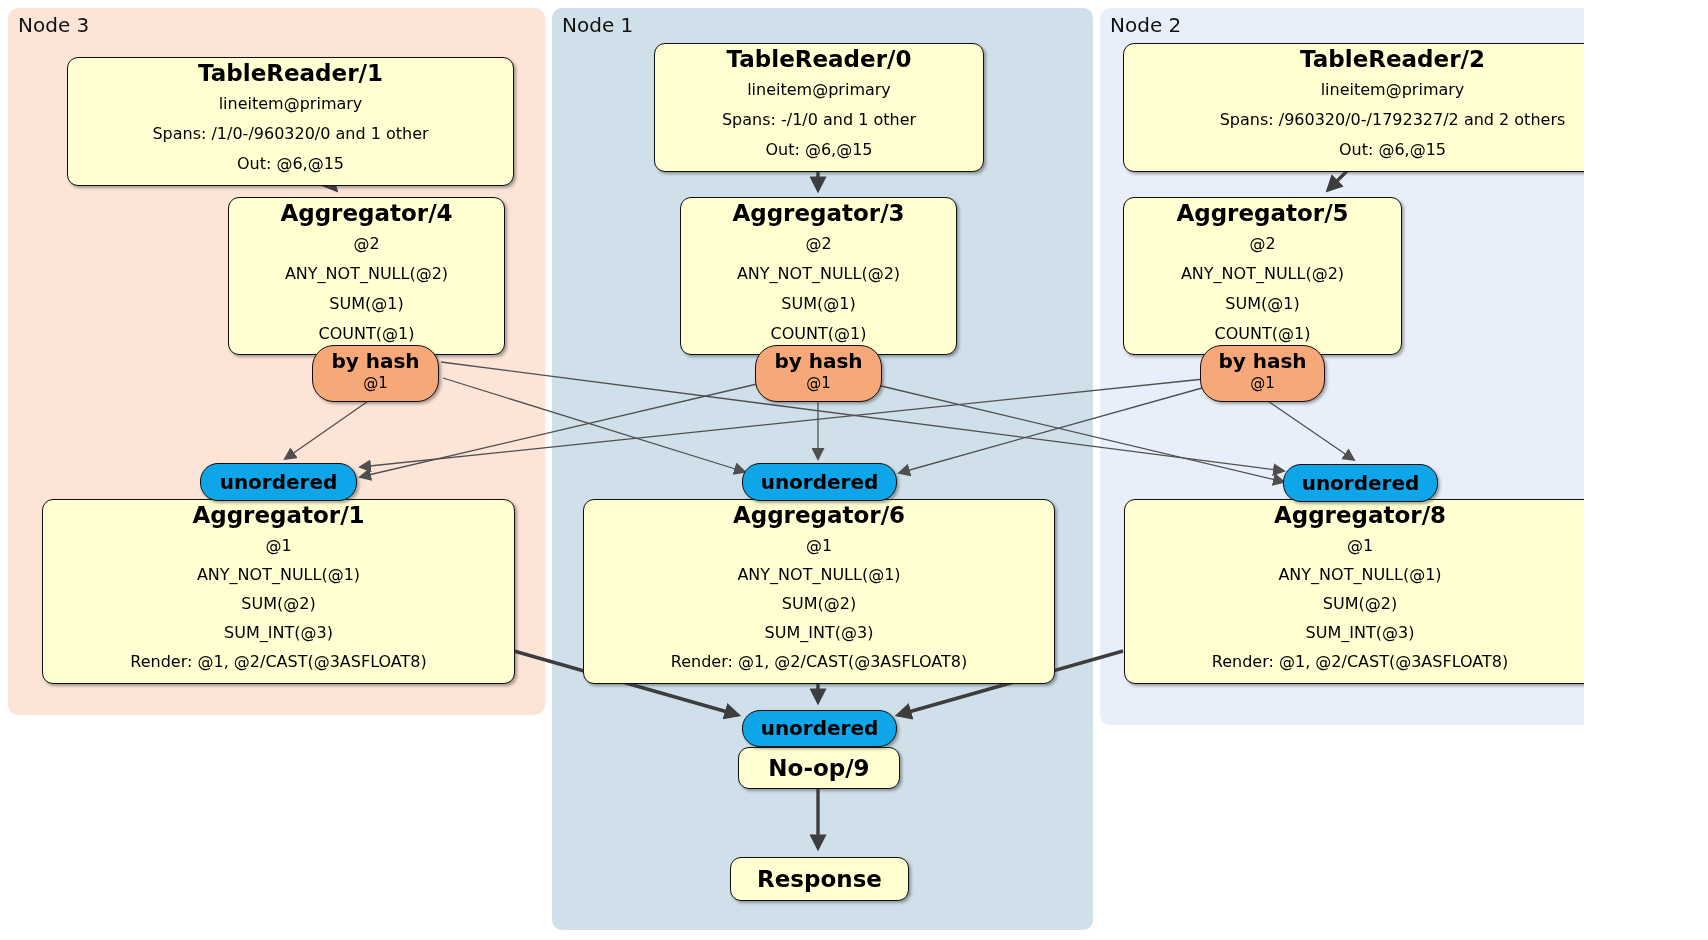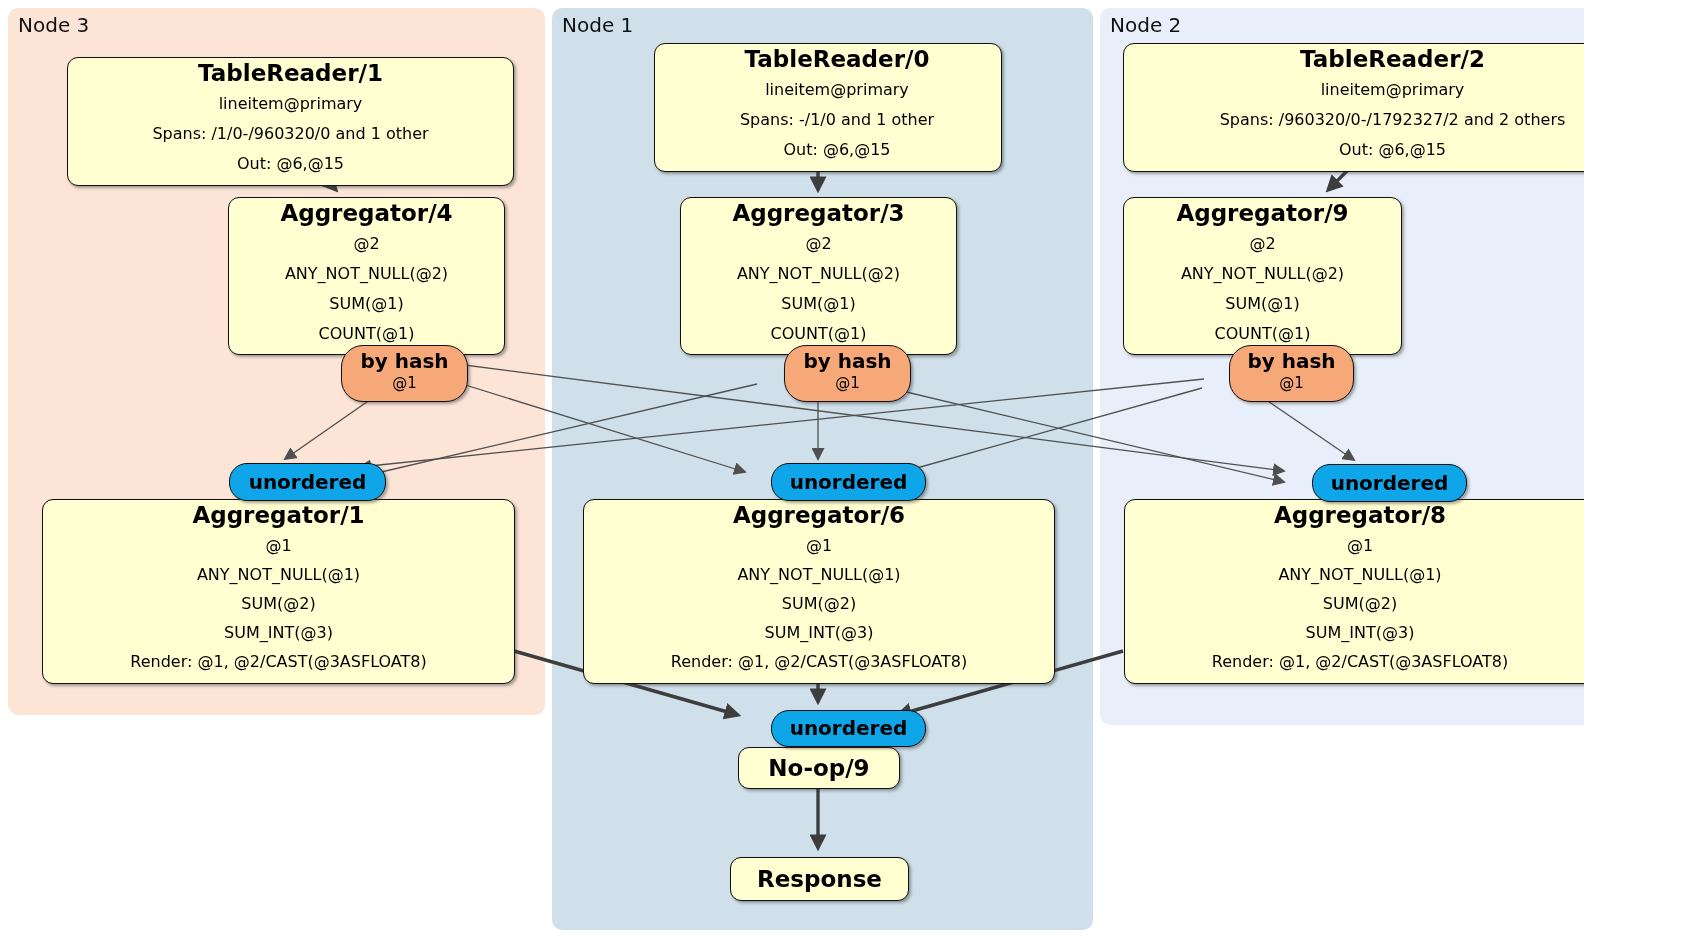--- a/index.html
+++ b/index.html
@@ -16,28 +16,27 @@
   .gbox{
     position:absolute;z-index:3;background:#ffffd2;border:1.6px solid #101010;
     border-radius:11px;text-align:center;box-shadow:2px 2px 3px rgba(60,60,60,.45);
   }
   .btitle{font-weight:bold;font-size:23px;line-height:31px;}
   .bline{font-size:16px;line-height:30px;}
   .lower .bline{line-height:29px;}
   .oval{
     position:absolute;z-index:4;border:1.7px solid #101010;text-align:center;
     box-shadow:2px 2px 3px rgba(60,60,60,.45);
-    margin-left:29px;
   }
   .hash{background:#f6a878;border-radius:22px;padding-top:3px;}
   .hash .h1{font-weight:bold;font-size:20px;line-height:24px;}
   .hash .h2{font-size:15px;line-height:20px;}
   .unordered{background:#0ea5e9;border-radius:18px;font-weight:bold;font-size:20px;}
   #tr1{left:67px;top:57px;width:445px;height:127px;}
-  #tr0{left:654px;top:43px;width:328px;height:127px;padding-left:18px;}
+  #tr0{left:654px;top:43px;width:328px;height:127px;}
   #tr2{left:1123px;top:43px;width:537px;height:127px;}
   #agg4{left:228px;top:197px;width:275px;height:156px;}
   #agg3{left:680px;top:197px;width:275px;height:156px;text-align:center;}
   #agg5{left:1123px;top:197px;width:277px;height:156px;}
   #agg7{left:42px;top:499px;width:471px;height:183px;}
   #agg6{left:583px;top:499px;width:470px;height:183px;}
   #agg8{left:1124px;top:499px;width:470px;height:183px;}
   #noop{left:738px;top:747px;width:160px;height:40px;}
   #noop .btitle{line-height:40px;}
   #response{left:730px;top:857px;width:177px;height:42px;}
@@ -150,21 +149,21 @@
     <div class="bline">Render: @1, @2/CAST(@3ASFLOAT8)</div>
   </div>
 
   <div class="gbox" id="tr2">
     <div class="btitle">TableReader/2</div>
     <div class="bline">lineitem@primary</div>
     <div class="bline">Spans: /960320/0-/1792327/2 and 2 others</div>
     <div class="bline">Out: @6,@15</div>
   </div>
   <div class="gbox" id="agg5">
-    <div class="btitle">Aggregator/9</div>
+    <div class="btitle">Aggregator/5</div>
     <div class="bline">@2</div>
     <div class="bline">ANY_NOT_NULL(@2)</div>
     <div class="bline">SUM(@1)</div>
     <div class="bline">COUNT(@1)</div>
   </div>
   <div class="oval hash" id="hash2">
     <div class="h1">by hash</div>
     <div class="h2">@1</div>
   </div>
   <div class="oval unordered" id="uo2">unordered</div>

